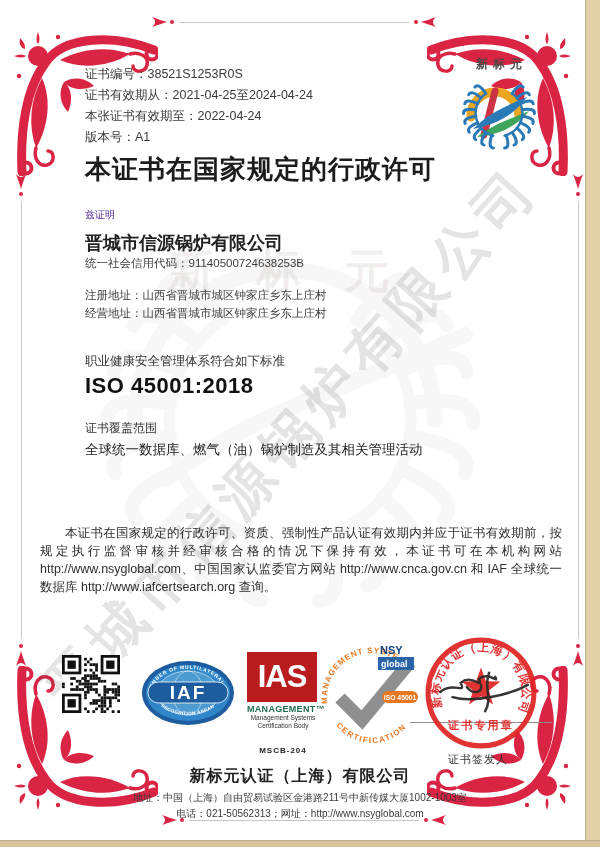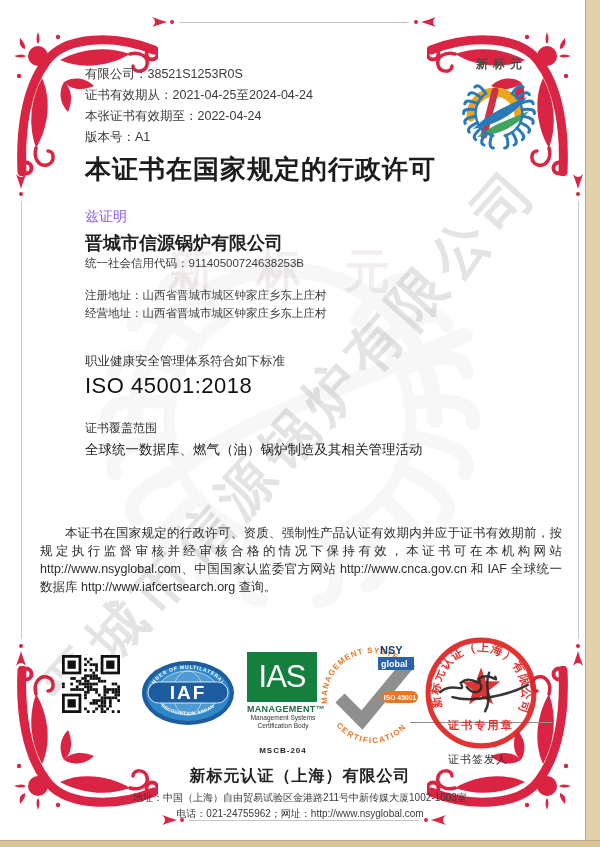--- a/index.html
+++ b/index.html
@@ -23,37 +23,37 @@
   .wm-brand{left:300px;top:272px;transform:translate(-50%,-50%);
     white-space:nowrap;font-size:46px;font-weight:bold;letter-spacing:42px;
     color:rgba(160,135,135,0.14);z-index:1;}
   .wm-emblem{left:75px;top:215px;width:430px;height:430px;opacity:0.055;z-index:0;}
   
   .cert-lines{left:85px;top:64px;font-size:12.5px;line-height:21px;color:#3a3a3a;z-index:2;}
   .brand-logo{left:449px;top:56px;width:100px;height:92px;z-index:2;text-align:center;}
   .brand-logo .brand-name{font-size:12px;font-weight:bold;color:#4a4a4a;letter-spacing:5px;padding-left:5px;}
   
   .title{left:85px;top:152px;font-size:26px;font-weight:bold;color:#1c1c1c;letter-spacing:1px;z-index:2;}
-  .certify{left:85px;top:208px;font-size:14px;color:#8b5cf6;z-index:2;}
+  .certify{left:85px;top:208px;font-size:10px;color:#4c1d95;z-index:2;}
   .company-name{left:85px;top:231px;font-size:18px;font-weight:bold;color:#222;z-index:2;}
   .credit-code{left:85px;top:256px;font-size:11.5px;color:#3c3c3c;z-index:2;}
   .reg-addr{left:85px;top:288px;font-size:11.5px;color:#3c3c3c;z-index:2;}
   .biz-addr{left:85px;top:306px;font-size:11.5px;color:#3c3c3c;z-index:2;}
   .std-intro{left:85px;top:353px;font-size:12.5px;color:#333;z-index:2;}
-  .std-code{left:85px;top:373px;font-size:22px;font-weight:normal;color:#111;letter-spacing:0.5px;z-index:2;}
+  .std-code{left:85px;top:373px;font-size:22px;font-weight:bold;color:#111;letter-spacing:0.5px;z-index:2;}
   .scope-label{left:85px;top:420px;font-size:12px;color:#333;z-index:2;}
   .scope-text{left:85px;top:441px;font-size:13.5px;color:#222;z-index:2;}
   .disclaimer{left:40px;top:524px;width:522px;font-size:12.5px;line-height:18px;color:#2e2e2e;
     text-align:justify;text-indent:2em;z-index:2;}
   
   .qr{left:62px;top:655px;width:58px;height:58px;z-index:2;}
   .iaf{left:141px;top:660px;width:94px;height:66px;z-index:2;}
   .ias{left:247px;top:652px;width:72px;height:96px;z-index:2;text-align:center;}
-  .ias-box{width:70px;height:50px;background:#15803d;color:#fff;display:flex;align-items:center;justify-content:center;
-    font-size:31px;font-weight:normal;letter-spacing:-1px;}
+  .ias-box{width:70px;height:50px;background:#b91c1c;color:#fff;display:flex;align-items:center;justify-content:center;
+    font-size:31px;font-weight:bold;letter-spacing:-1px;}
   .ias-accredited{font-size:9px;font-weight:bold;color:#1e6b4a;margin-top:2px;letter-spacing:0.3px;}
   .ias-small{font-size:6.5px;color:#333;line-height:8px;}
   .ias-code{font-size:8px;font-weight:bold;color:#222;margin-top:16px;letter-spacing:1px;}
   .nsy{left:320px;top:640px;width:110px;height:118px;z-index:2;}
   .seal{left:422px;top:634px;width:118px;height:118px;z-index:5;opacity:0.93;}
   .seal-line{left:410px;top:722px;width:142px;height:1px;background:#8f8f8f;z-index:4;}
   .signer{left:417px;top:752px;width:122px;text-align:center;font-size:11px;color:#2e2e2e;z-index:2;letter-spacing:1px;}
   
   .footer{left:20px;top:766px;width:560px;text-align:center;z-index:2;}
   .footer .org{font-size:16px;font-weight:bold;color:#222;letter-spacing:1px;}
@@ -170,21 +170,21 @@
         <circle cx="7" cy="22" r="2" fill="#da2443"></circle>
       </svg>
     <div class="rule"></div>
     <svg width="14" height="26" viewBox="0 0 14 26" style="transform:scaleY(-1);">
         <path d="M2,2 C4,8 6,13 7,17 C8,13 10,8 12,2 C8.5,6 5.5,6 2,2 z" fill="#da2443"></path>
         <circle cx="7" cy="22" r="2" fill="#da2443"></circle>
       </svg>
   </div>
 
   <div class="abs cert-lines">
-    <div>有限公司：38521S1253R0S</div>
+    <div>证书编号：38521S1253R0S</div>
     <div>证书有效期从：2021-04-25至2024-04-24</div>
     <div>本张证书有效期至：2022-04-24</div>
     <div>版本号：A1</div>
   </div>
 
   <div class="abs brand-logo">
     <div class="brand-name">新标元</div>
     <svg id="brand-logo-svg" viewBox="0 0 96 80" width="96" height="80">
       <path d="M20,44 A24,24 0 0 1 68,42" stroke="#e9a61e" stroke-width="9" fill="none" stroke-linecap="round"></path>
       <path d="M44,18 L33,62" stroke="#cc3344" stroke-width="7" stroke-linecap="round"></path>
@@ -410,18 +410,18 @@
         <path d="M66,38 C60,54 70,62 62,76"></path>
         <path d="M44,52 c6,8 16,6 14,-2"></path>
       </g>
     </svg>
   </div>
   <div class="abs signer">证书签发人</div>
 
   <div class="abs footer">
     <div class="org">新标元认证（上海）有限公司</div>
     <div class="addr">地址：中国（上海）自由贸易试验区金港路211号中新传媒大厦1002-1003室</div>
-    <div class="contact">电话：021-24755962；网址：http://www.nsyglobal.com</div>
+    <div class="contact">电话：021-50562313；网址：http://www.nsyglobal.com</div>
   </div>
 
   <div class="abs edge-right"></div>
   <div class="abs edge-bottom"></div>
 </div>
 
 </body></html>

